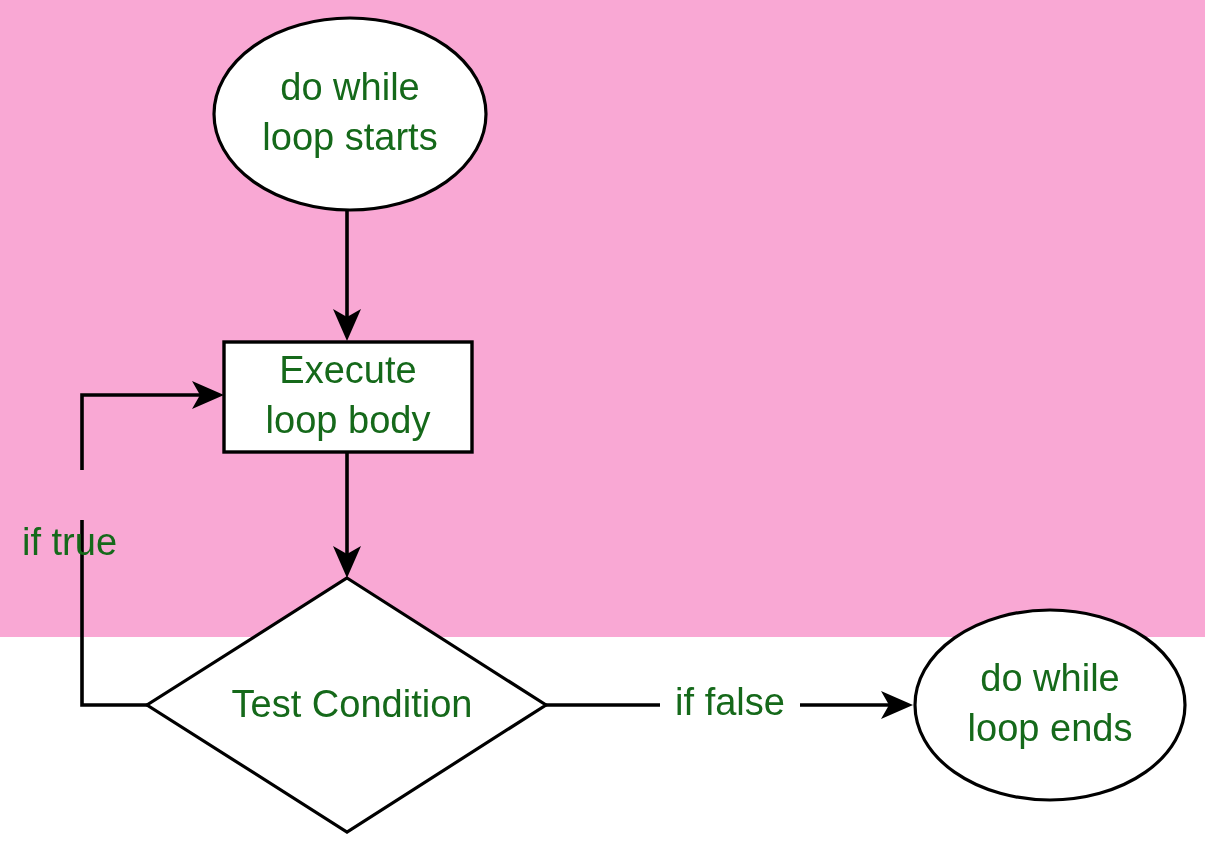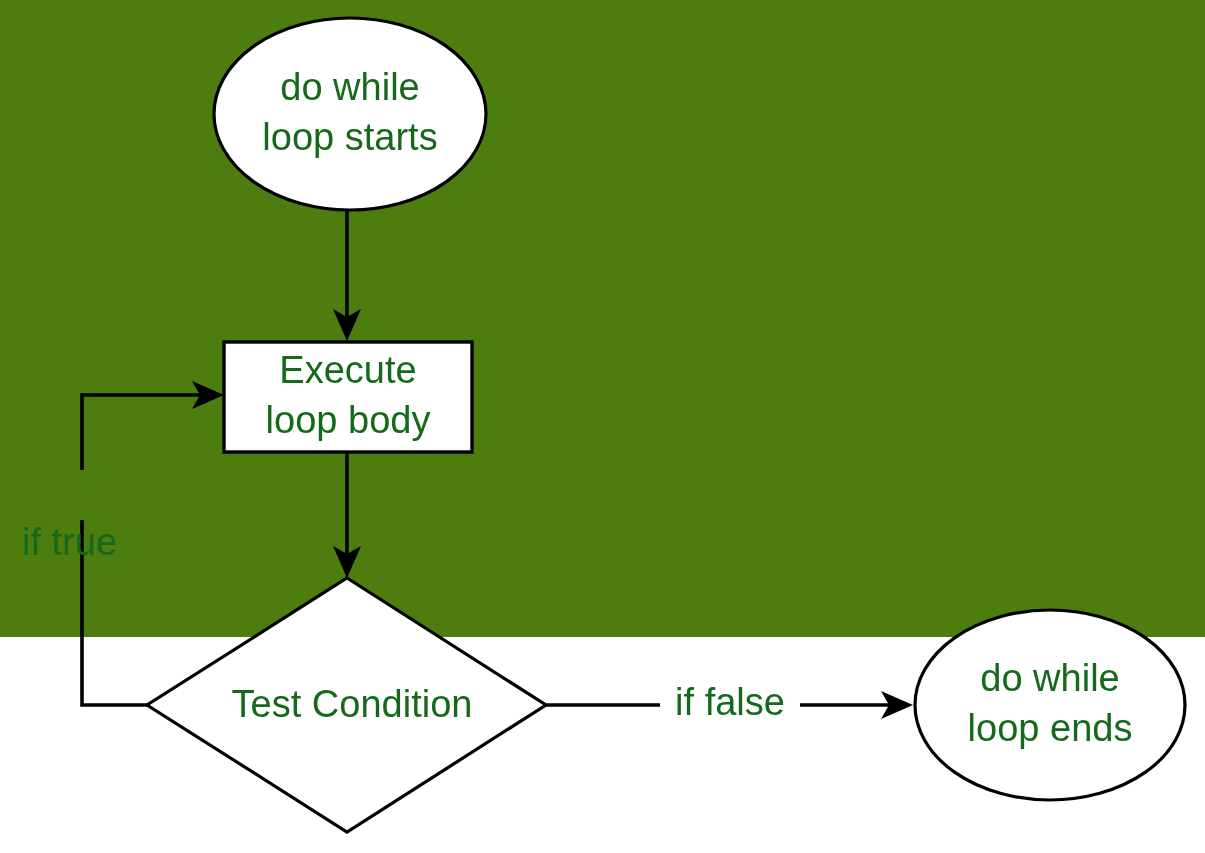--- a/index.html
+++ b/index.html
@@ -11,21 +11,21 @@
   body {
     width: 1205px;
     height: 853px;
     overflow: hidden;
     font-family: "Liberation Sans", sans-serif;
   }
   #canvas {
     position: relative;
     width: 1205px;
     height: 637px;
-    background: #4d7c0f;
+    background: #f9a8d4;
   }
   #flow-svg {
     position: absolute;
     top: 0;
     left: 0;
     width: 1205px;
     height: 853px;
   }
   .shape-outline {
     fill: #ffffff;

